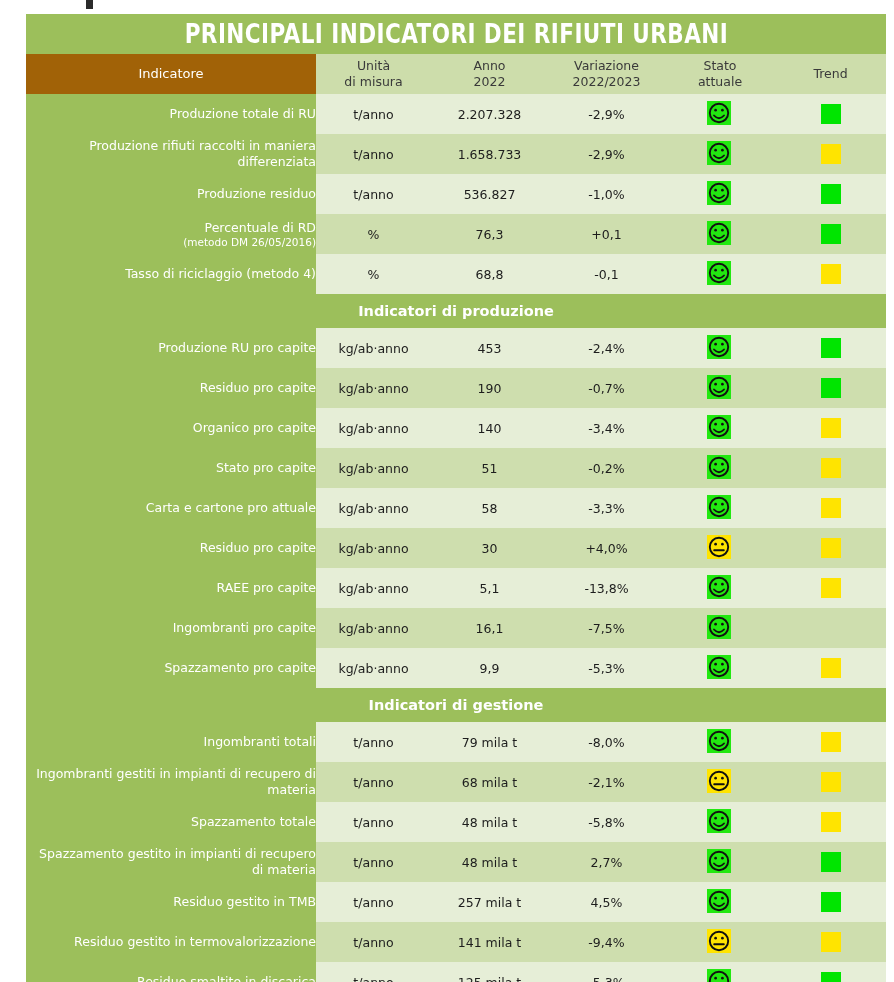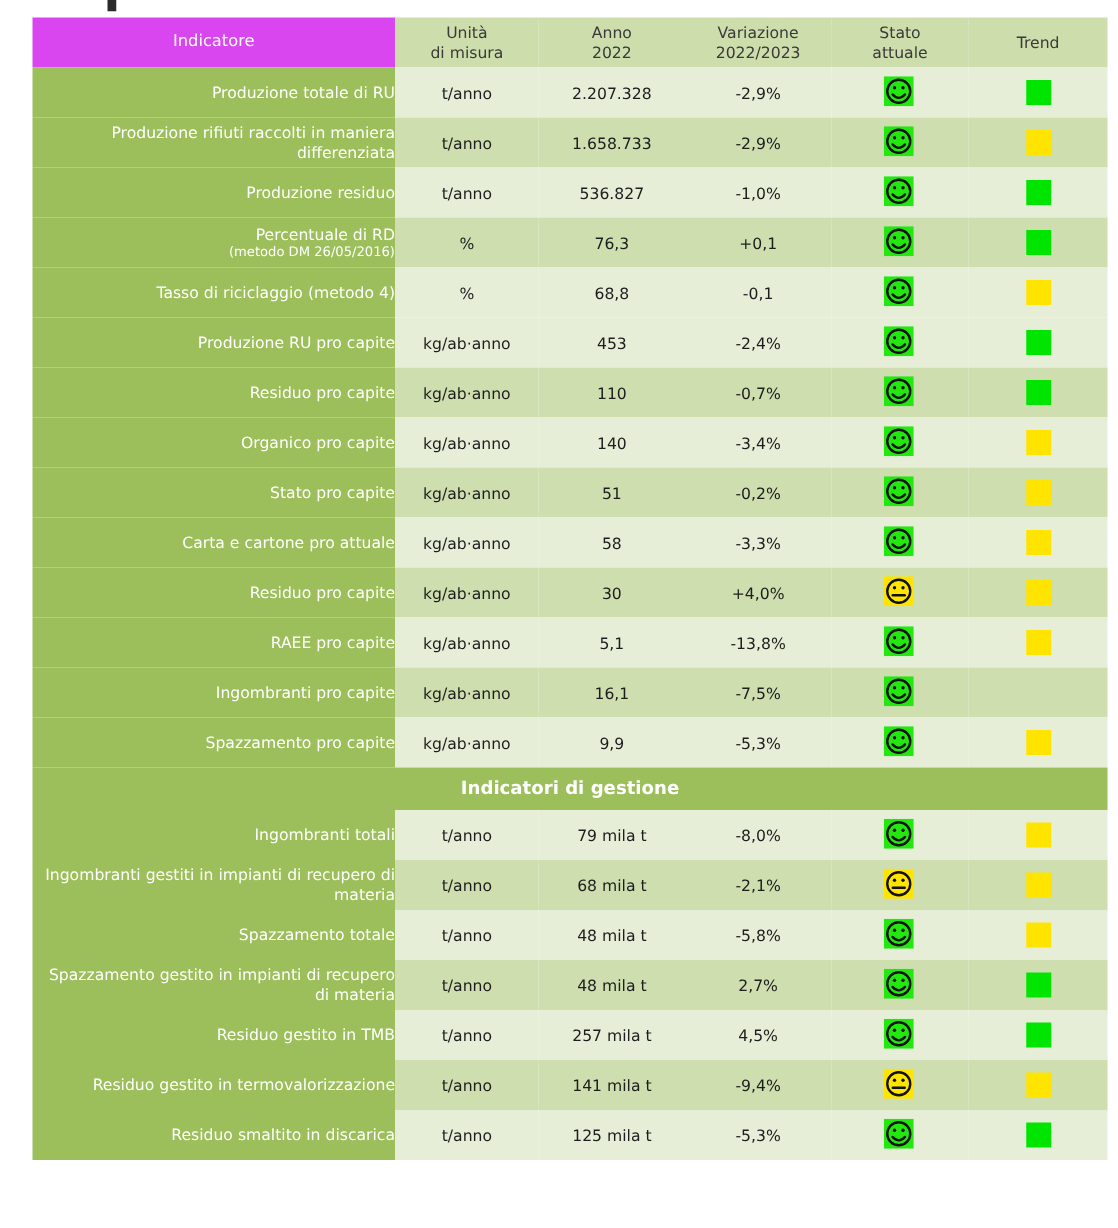--- a/index.html
+++ b/index.html
@@ -68,21 +68,21 @@
     font-size: 12.5px;
     color: #3a3a3a;
     text-align: center;
     height: 40px;
     background: #cdddab;
     border-bottom: 2px solid #ffffff;
     border-right: 2px solid #ffffff;
     line-height: 1.25;
   }
   .colhead td.ind {
-    background: #d946ef;
+    background: #a16207;
     color: #ffffff;
     font-size: 13px;
   }
   .colhead td.last { border-right: 0; }
 
   
   td.ind-cell {
     background: #9cbf5b;
     color: #ffffff;
     font-size: 12.5px;
@@ -149,20 +149,21 @@
 
   .cellpad { padding: 7px 0; }
 </style>
 </head>
 <body>
 
 <div class="top-artifact"></div>
 
 <div class="sheet">
 
+  <div class="title-bar"><span>PRINCIPALI INDICATORI DEI RIFIUTI URBANI</span></div>
 
   <table class="main">
     <colgroup>
       <col style="width:290px">
       <col style="width:115px">
       <col style="width:117px">
       <col style="width:117px">
       <col style="width:110px">
       <col style="width:111px">
     </colgroup>
@@ -288,20 +289,23 @@
                   <circle cx="12" cy="12" r="9.2" fill="none" stroke="#101010" stroke-width="1.9"></circle>
                   <circle cx="8.6" cy="9.2" r="1.35" fill="#101010"></circle>
                   <circle cx="15.4" cy="9.2" r="1.35" fill="#101010"></circle>
                   <path d="M7 14.5 Q12 20 17 14.5" fill="none" stroke="#101010" stroke-width="1.8" stroke-linecap="round"></path>
                 </svg></span></div>
           </td>
           <td class="data last">
             <div class="cellpad"><span class="trend yellow"></span></div>
           </td>
         </tr>
+        <tr>
+          <td colspan="6" class="section">Indicatori di produzione</td>
+        </tr>
         <tr class="shade-a">
           <td class="ind-cell"><span>Produzione RU pro capite</span></td>
           <td class="data">
             <div class="cellpad">kg/ab·anno</div>
           </td>
           <td class="data">
             <div class="cellpad">453</div>
           </td>
           <td class="data">
             <div class="cellpad">-2,4%</div>
@@ -318,21 +322,21 @@
           <td class="data last">
             <div class="cellpad"><span class="trend green"></span></div>
           </td>
         </tr>
         <tr class="shade-b">
           <td class="ind-cell"><span>Residuo pro capite</span></td>
           <td class="data">
             <div class="cellpad">kg/ab·anno</div>
           </td>
           <td class="data">
-            <div class="cellpad">110</div>
+            <div class="cellpad">190</div>
           </td>
           <td class="data">
             <div class="cellpad">-0,7%</div>
           </td>
           <td class="data">
             <div class="cellpad"><span class="smiley"><svg width="24" height="24" viewBox="0 0 24 24">
                   <rect x="0" y="0" width="24" height="24" fill="#22e810"></rect>
                   <circle cx="12" cy="12" r="9.2" fill="none" stroke="#101010" stroke-width="1.9"></circle>
                   <circle cx="8.6" cy="9.2" r="1.35" fill="#101010"></circle>
                   <circle cx="15.4" cy="9.2" r="1.35" fill="#101010"></circle>

